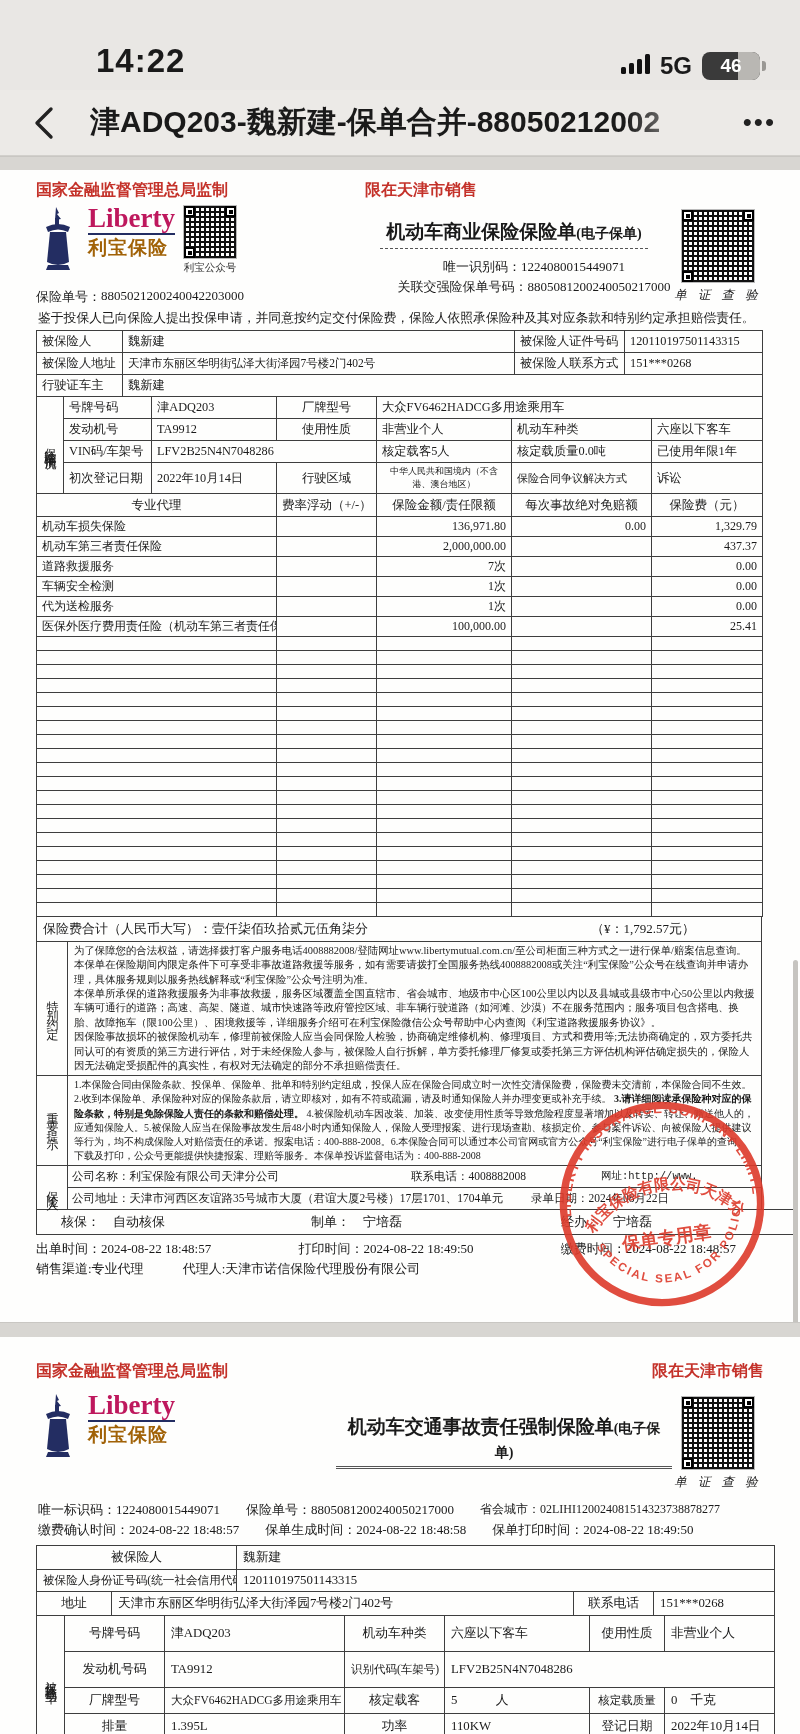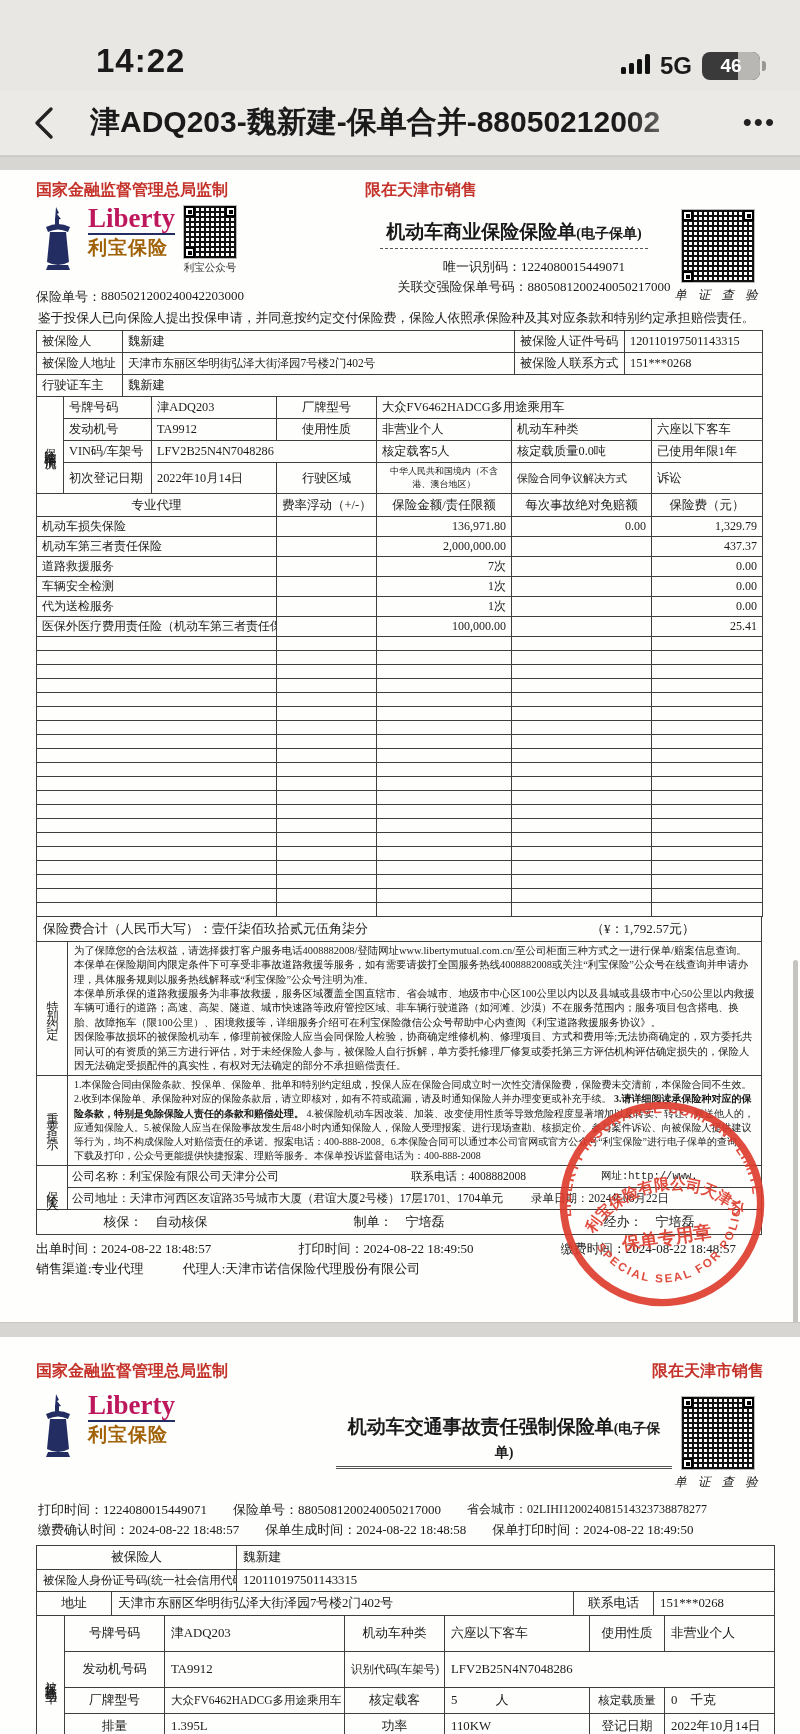--- a/index.html
+++ b/index.html
@@ -66,21 +66,21 @@
   table.cov tbody.empty td{height:11px;}
   .boxrow{border:1px solid #3e3e3e;width:724px;box-sizing:content-box;display:flex;font-size:13px;}
   .boxrow .one{padding:3px 6px;width:100%;}
   .totrow{justify-content:space-between;padding:3px 6px;width:712px;}
   .vbox{display:flex;}
   .vbox .vlab{width:30px;border-right:1px solid #3e3e3e;display:flex;align-items:center;justify-content:center;}
   .vbox .body{flex:1;padding:2px 6px;}
   .fine{font-size:10.4px;line-height:1.38;}
   .fine2{font-size:10px;line-height:1.42;}
   .ins-row{display:flex;font-size:11.5px;padding:3px 0;}
-  .approve{display:flex;font-size:13px;padding:3px 6px;width:712px;justify-content:center;}
+  .approve{display:flex;font-size:13px;padding:3px 24px;width:712px;}
   .footer{font-size:13px;line-height:1.5;margin-top:4px;}
   .f-line1{display:flex;width:700px;justify-content:space-between;}
   .stamp{position:absolute;left:556px;top:928px;width:212px;height:212px;opacity:.9;transform:rotate(-8deg);pointer-events:none;}
   .scrollbar{position:absolute;right:2px;top:790px;width:5px;height:450px;background:#c6c4c0;border-radius:3px;}
   
   .page2{min-height:400px;padding-top:24px;}
   .p2-title{font-size:19px;font-weight:bold;display:inline-block;border-bottom:3px double #555;padding:0 6px 4px 6px;}
   .p2-info{display:flex;gap:26px;font-size:13px;margin:10px 0 2px 2px;white-space:nowrap;}
   table.p2 td{font-size:12.8px;padding:3px 6px;}
 </style>
@@ -559,21 +559,21 @@
       <div class="qr qr-big">
           <span class="f f1"></span>
           <span class="f f2"></span>
           <span class="f f3"></span>
         </div>
       <div class="verify">单 证 查 验</div>
     </div>
   </div>
 
   <div class="p2-info">
-    <span><span>打印时间：</span><span>1224080015449071</span></span>
+    <span><span>唯一标识码：</span><span>1224080015449071</span></span>
     <span><span>保险单号：</span><span>8805081200240050217000</span></span>
     <span style="font-size:12px"><span>省会城市：</span><span>02LIHI120024081514323738878277</span></span>
   </div>
   <div class="p2-info" style="margin-top:2px;">
     <span><span>缴费确认时间：</span><span>2024-08-22 18:48:57</span></span>
     <span><span>保单生成时间：</span><span>2024-08-22 18:48:58</span></span>
     <span><span>保单打印时间：</span><span>2024-08-22 18:49:50</span></span>
   </div>
 
   <table class="dt p2" style="width:738px;margin-top:6px;">

